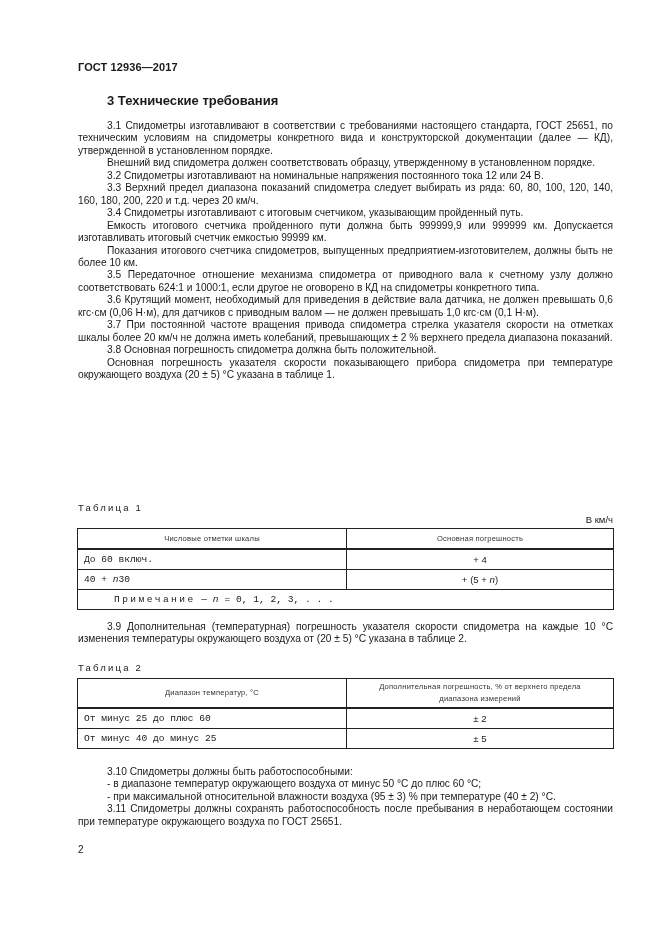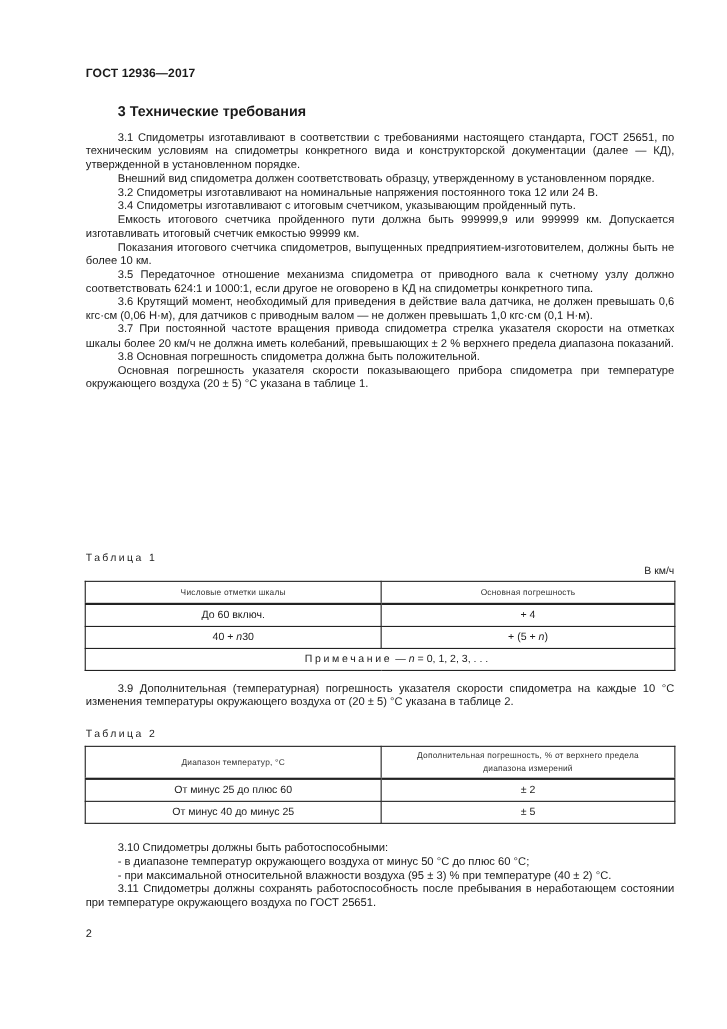--- a/index.html
+++ b/index.html
@@ -11,40 +11,41 @@
   .body { position: absolute; left: 78px; width: 535px; font-size: 10.2px; line-height: 12.45px; text-align: justify; }
   .body p { margin: 0; text-indent: 29px; }
   .body p.list { text-indent: 29px; }
   .table-caption { position: absolute; left: 78px; font-size: 9.5px; letter-spacing: 2.2px; }
   .units { position: absolute; right: 48px; font-size: 9.5px; }
   table.tbl { position: absolute; left: 77px; width: 537px; border-collapse: collapse; font-size: 9.6px; }
   table.tbl td, table.tbl th { border: 1px solid #222; padding: 0 6px; height: 19px; }
   table.tbl th { font-weight: normal; font-size: 7.6px; color: #333; text-align: center; letter-spacing: 0.2px; }
   table.tbl tr.head th { border-bottom: 2px solid #222; }
   table.tbl td.c { text-align: center; }
-  table.tbl td.l { text-align: center; }
+  table.tbl td.l { text-align: left; font-family: Liberation Mono, monospace; }
   .note-label { letter-spacing: 2.4px; }
   .note-cell { padding-left: 36px !important; }
   .t2 th { line-height: 12px; }
   .page-num { position: absolute; left: 78px; top: 844px; font-size: 10px; }
   i { font-style: italic; }
 </style>
 </head>
 <body>
 
 <div class="page">
 
   <div class="doc-id">ГОСТ 12936—2017</div>
 
   <div class="section-title">3 Технические требования</div>
 
   <div class="body" style="top:120px;">
     <p>3.1 Спидометры изготавливают в соответствии с требованиями настоящего стандарта, ГОСТ 25651, по техническим условиям на спидометры конкретного вида и конструкторской документации (далее — КД), утвержденной в установленном порядке.</p>
     <p>Внешний вид спидометра должен соответствовать образцу, утвержденному в установленном порядке.</p>
     <p>3.2 Спидометры изготавливают на номинальные напряжения постоянного тока 12 или 24 В.</p>
+    <p>3.3 Верхний предел диапазона показаний спидометра следует выбирать из ряда: 60, 80, 100, 120, 140, 160, 180, 200, 220 и т.д. через 20 км/ч.</p>
     <p>3.4 Спидометры изготавливают с итоговым счетчиком, указывающим пройденный путь.</p>
     <p>Емкость итогового счетчика пройденного пути должна быть 999999,9 или 999999 км. Допускается изготавливать итоговый счетчик емкостью 99999 км.</p>
     <p>Показания итогового счетчика спидометров, выпущенных предприятием-изготовителем, должны быть не более 10 км.</p>
     <p>3.5 Передаточное отношение механизма спидометра от приводного вала к счетному узлу должно соответствовать 624:1 и 1000:1, если другое не оговорено в КД на спидометры конкретного типа.</p>
     <p>3.6 Крутящий момент, необходимый для приведения в действие вала датчика, не должен превышать 0,6 кгс·см (0,06 Н·м), для датчиков с приводным валом — не должен превышать 1,0 кгс·см (0,1 Н·м).</p>
     <p>3.7 При постоянной частоте вращения привода спидометра стрелка указателя скорости на отметках шкалы более 20 км/ч не должна иметь колебаний, превышающих ± 2 % верхнего предела диапазона показаний.</p>
     <p>3.8 Основная погрешность спидометра должна быть положительной.</p>
     <p>Основная погрешность указателя скорости показывающего прибора спидометра при температуре окружающего воздуха (20 ± 5) °С указана в таблице 1.</p>
   </div>
 

